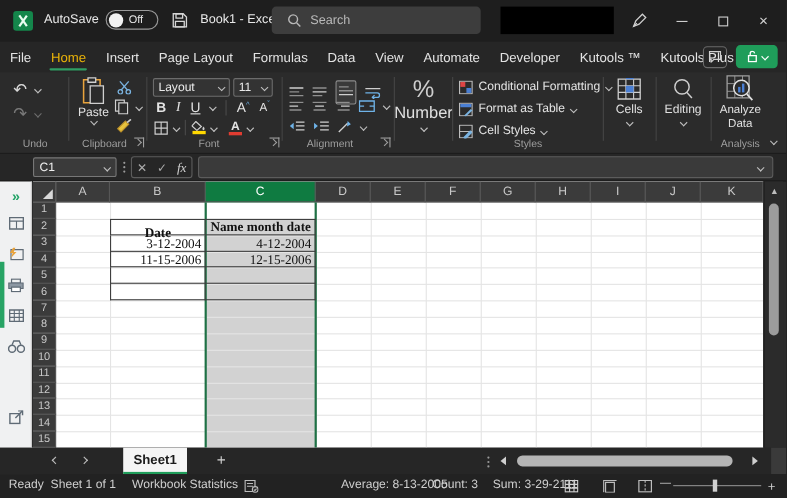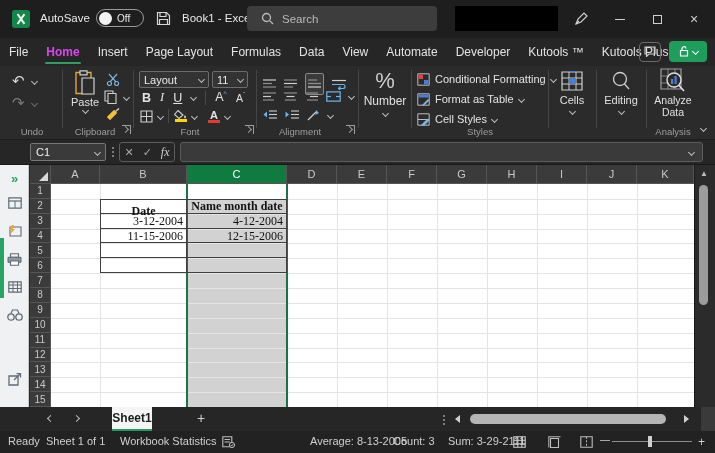--- a/index.html
+++ b/index.html
@@ -24,21 +24,21 @@
   #search-text { font-size:11.5px; }
   #redacted-box { left:455px; top:6px; width:103px; height:25px; background:#000; }
   .win-btn { top:0; width:36px; height:38px; display:flex; align-items:center; justify-content:center; color:#cfcfcf; }
   #min-btn { left:602px; } #max-btn { left:639px; } #close-btn { left:676px; font-size:14px; }
   #max-glyph { width:9px; height:9px; border:1px solid #cfcfcf; }
   #min-glyph { width:10px; height:1px; background:#cfcfcf; }
 
   
   #tabsrow { left:0; top:38px; width:715px; height:28px; background:#262626; display:flex; align-items:center; }
   .rtab { font-size:12px; color:#e3e3e3; padding:0 9px; height:28px; line-height:28px; position:relative; white-space:nowrap; }
-  .rtab.active { font-weight:bold; color:#d946ef; }
+  .rtab.active { font-weight:normal; color:#eab308; }
   .rtab.active:after { content:""; position:absolute; left:8px; right:8px; bottom:2px; height:2.5px; background:#2f9e63; border-radius:2px; }
   #tabs-right { position:absolute; right:8px; top:41px; display:flex; gap:8px; align-items:center; }
   #comment-btn { width:22px; height:20px; border:1px solid #6a6a6a; border-radius:4px; display:flex; align-items:center; justify-content:center; }
   #share-btn { width:38px; height:21px; background:#1f9d5a; border-radius:4px; display:flex; align-items:center; justify-content:center; gap:4px; }
 
   
   #ribbon { left:0; top:66px; width:715px; height:74px; background:#2b2b2b; border-bottom:1px solid #1c1c1c; color:#d6d6d6; }
   .gsep { position:absolute; top:4px; width:1px; height:58px; background:#454545; }
   .glabel { position:absolute; top:60px; font-size:9.5px; color:#9e9e9e; text-align:center; }
   .launcher { position:absolute; top:59px; width:9px; height:9px; border-left:1px solid #9e9e9e; border-bottom:1px solid #9e9e9e; transform:rotate(180deg); }
@@ -79,21 +79,21 @@
   #corner:after { content:""; position:absolute; right:2px; bottom:2px; width:0; height:0; border-left:9px solid transparent; border-bottom:9px solid #d8d8d8; }
   .gl { position:absolute; background:#e4e4e4; }
   .gcell { position:absolute; font-family:"Liberation Serif", serif; font-size:12px; color:#111; display:flex; align-items:center; }
   #vscroll { left:694px; top:165px; width:18px; height:242px; background:#2b2b2b; border-left:1px solid #1a1a1a; }
   #vthumb { position:absolute; left:4px; top:20px; width:9px; height:120px; background:#9c9c9c; border-radius:5px; }
   .scroll-arrow { position:absolute; color:#bdbdbd; font-size:8px; left:5px; }
 
   
   #tabbar { left:0; top:407px; width:715px; height:24px; background:#262626; color:#cfcfcf; }
   #nav-prev { left:48px; top:9px; } #nav-next { left:74px; top:9px; }
-  #sheet-tab { left:112px; top:0px; width:40px; height:24px; background:#f5f5f5; color:#1b1b1b; font-size:12px; font-weight:bold; display:flex; align-items:center; justify-content:center; border-bottom:2.5px solid #1f9d5a; }
+  #sheet-tab { left:112px; top:0px; width:58px; height:24px; background:#f5f5f5; color:#1b1b1b; font-size:12px; font-weight:bold; display:flex; align-items:center; justify-content:center; border-bottom:2.5px solid #1f9d5a; }
   #new-sheet { left:197px; top:3px; font-size:14px; color:#cfcfcf; }
   #tab-dots { left:443px; top:12px; width:2px; height:2px; background:#9a9a9a; border-radius:50%; box-shadow:0 4px 0 #9a9a9a, 0 -4px 0 #9a9a9a; }
   #hscroll-track { left:468px; top:6px; width:208px; height:12px; }
   #hthumb { position:absolute; left:2px; top:1px; width:196px; height:10px; background:#b5b5b5; border-radius:5px; }
   .tri-l { width:0; height:0; border-top:4px solid transparent; border-bottom:4px solid transparent; border-right:5px solid #cfcfcf; }
   .tri-r { width:0; height:0; border-top:4px solid transparent; border-bottom:4px solid transparent; border-left:5px solid #cfcfcf; }
   #corner-resize { left:701px; top:407px; width:14px; height:24px; background:#3a3a3a; }
 
   
   #statusbar { left:0; top:431px; width:715px; height:22px; background:#222222; color:#cfcfcf; font-size:11px; }
@@ -326,21 +326,21 @@
           <path d="M9 1 L12 4 L8.5 6 z" fill="#6fb3e8"></path>
         </svg>
       <span class="chev"></span>
     </div>
     <div class="glabel" style="left:268px; width:64px;">Alignment</div>
     <div class="launcher" style="left:346px;"></div>
     <div class="gsep" style="left:358px;"></div>
 
     <div class="bigbtn" style="left:363px; top:2px; width:44px;">
       <span style="font-size:22px; color:#cfcfcf; line-height:26px;">%</span>
-      <span style="font-size:12px;">Number</span>
+      <span style="font-size:15px;">Number</span>
       <span class="chev" style="margin-top:3px;"></span>
     </div>
     <div class="gsep" style="left:411px;"></div>
 
     <div class="styles-item" style="position:absolute; left:417px; top:4px;">
       <svg class="ic" width="13" height="13" viewBox="0 0 13 13">
           <rect x="0.8" y="0.8" width="11.4" height="11.4" fill="none" stroke="#bdbdbd" stroke-width="1"></rect>
           <rect x="1.5" y="1.5" width="4.5" height="4.5" fill="#d44"></rect>
           <rect x="7" y="7" width="4.5" height="4.5" fill="#4a7fd4"></rect>
         </svg>

